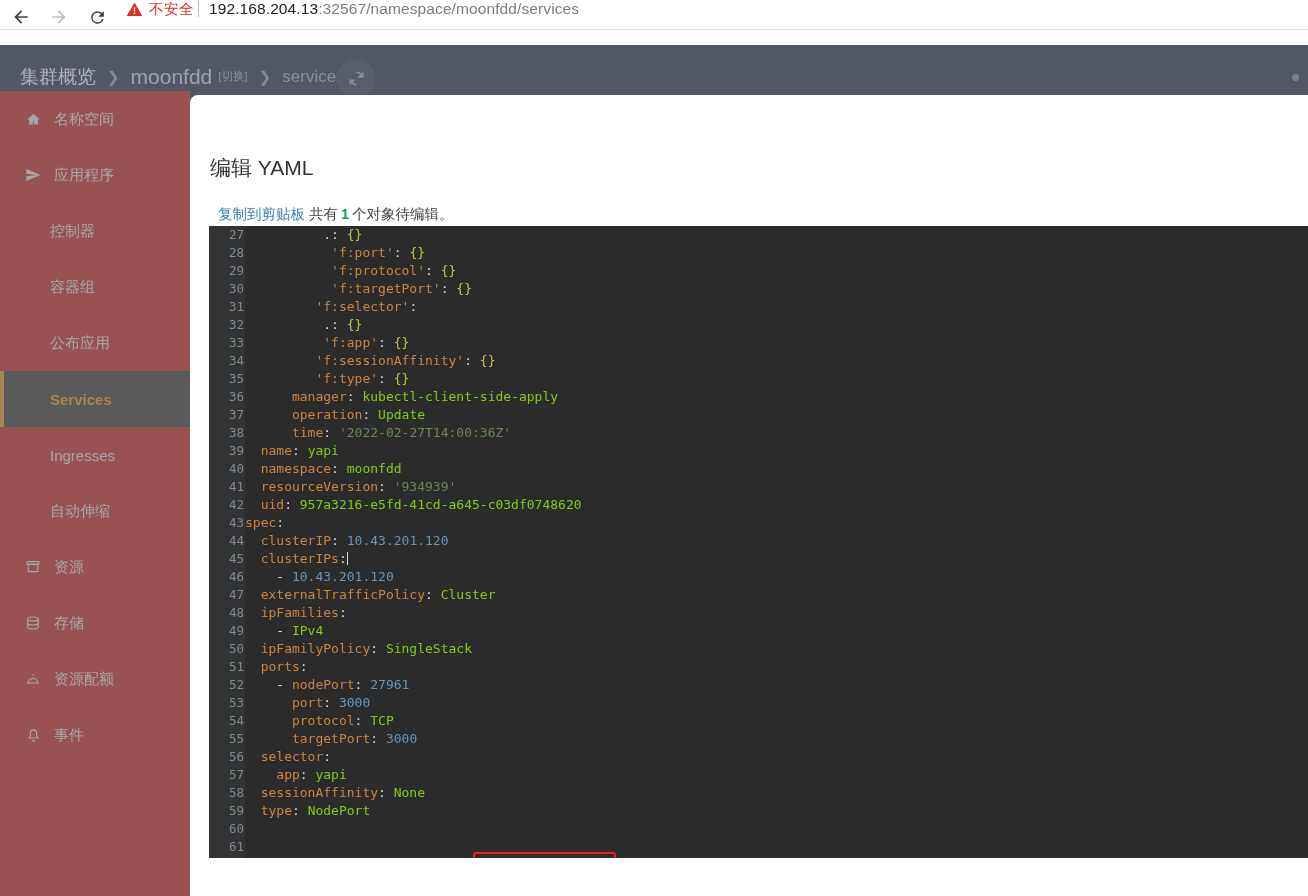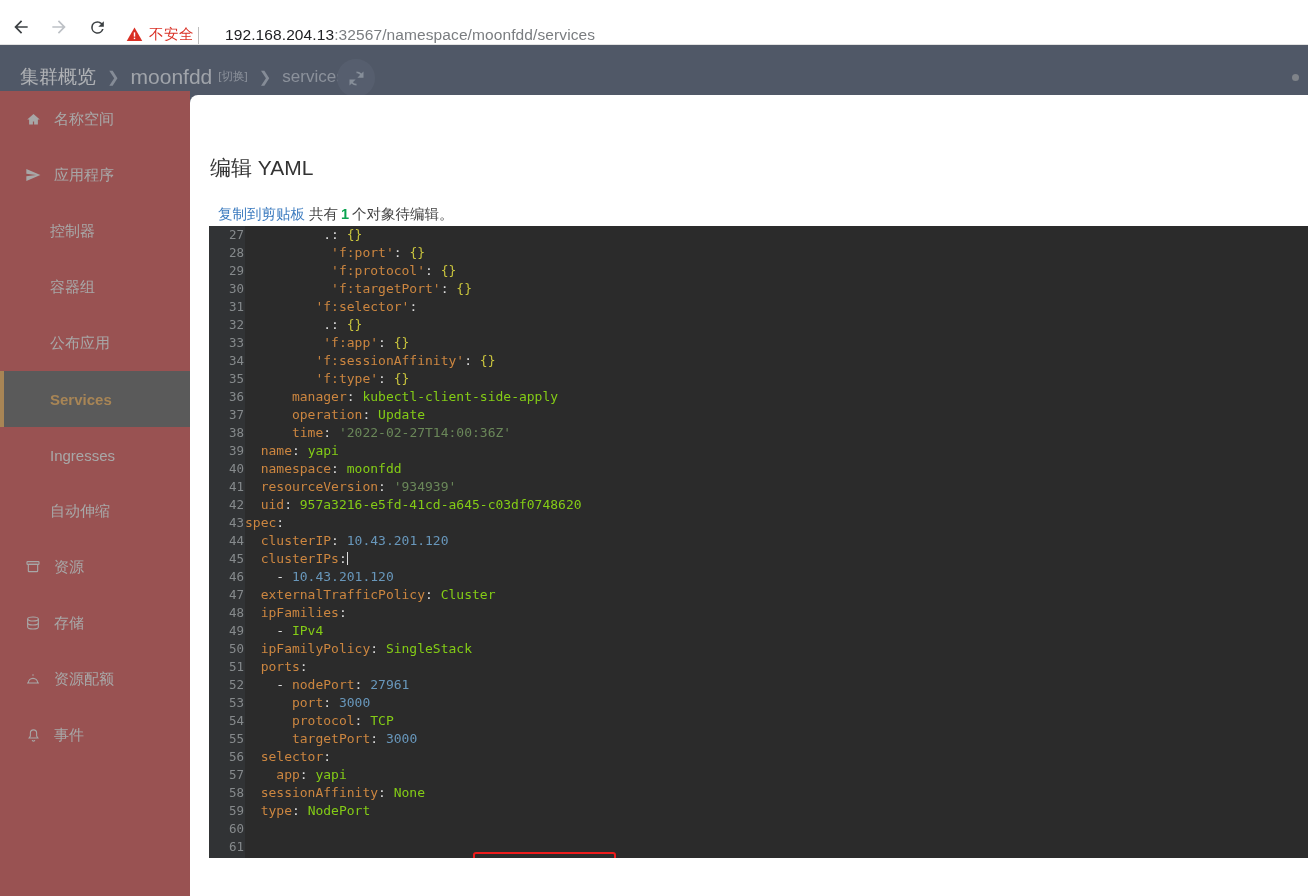--- a/index.html
+++ b/index.html
@@ -5,22 +5,22 @@
   * { box-sizing: border-box; margin: 0; padding: 0; }
   html, body {
     width: 1308px; height: 896px;
     font-family: "Liberation Sans", "DejaVu Sans", sans-serif;
     background: #ffffff;
     overflow: hidden;
   }
 
   
   #browser-bar {
-    position: absolute; left: 0; top: 0; width: 1308px; height: 45px;
-    background: #ffffff; display: flex; align-items: flex-end;
+    position: absolute; left: 0; top: 0; width: 1308px; height: 30px;
+    background: #ffffff; display: flex; align-items: flex-start;
     border-bottom: 1px solid #e2e2e2;
   }
   .nav-btn {
     width: 34px; height: 34px; display: flex; align-items: center;
     justify-content: center; color: #5f6368; font-size: 19px;
     margin-left: 4px; border-radius: 50%; cursor: pointer;
   }
   .nav-btn.disabled { color: #bdc1c6; }
   .nav-btn svg { display: block; }
   #security-wrap {
@@ -29,21 +29,20 @@
   #warn-tri { display:block; }
   #security-text {
     color: #d93025; font-size: 14.5px; letter-spacing: .5px;
   }
   #url-divider {
     width: 1px; height: 17px; background: #bdbdbd; margin: 0 10px 0 4px;
   }
   #url-text {
     font-size: 15.5px; color: #202124; letter-spacing: 0.1px;
     white-space: nowrap;
-    margin-left: 16px;
   }
   #url-text .dim { color: #7a7d80; }
 
   
   #app {
     position: absolute; left: 0; top: 45px; width: 1308px; height: 851px;
     background: #ffffff;
   }
   #topbar {
     position: absolute; left: 0; top: 0; width: 1308px; height: 63px;

